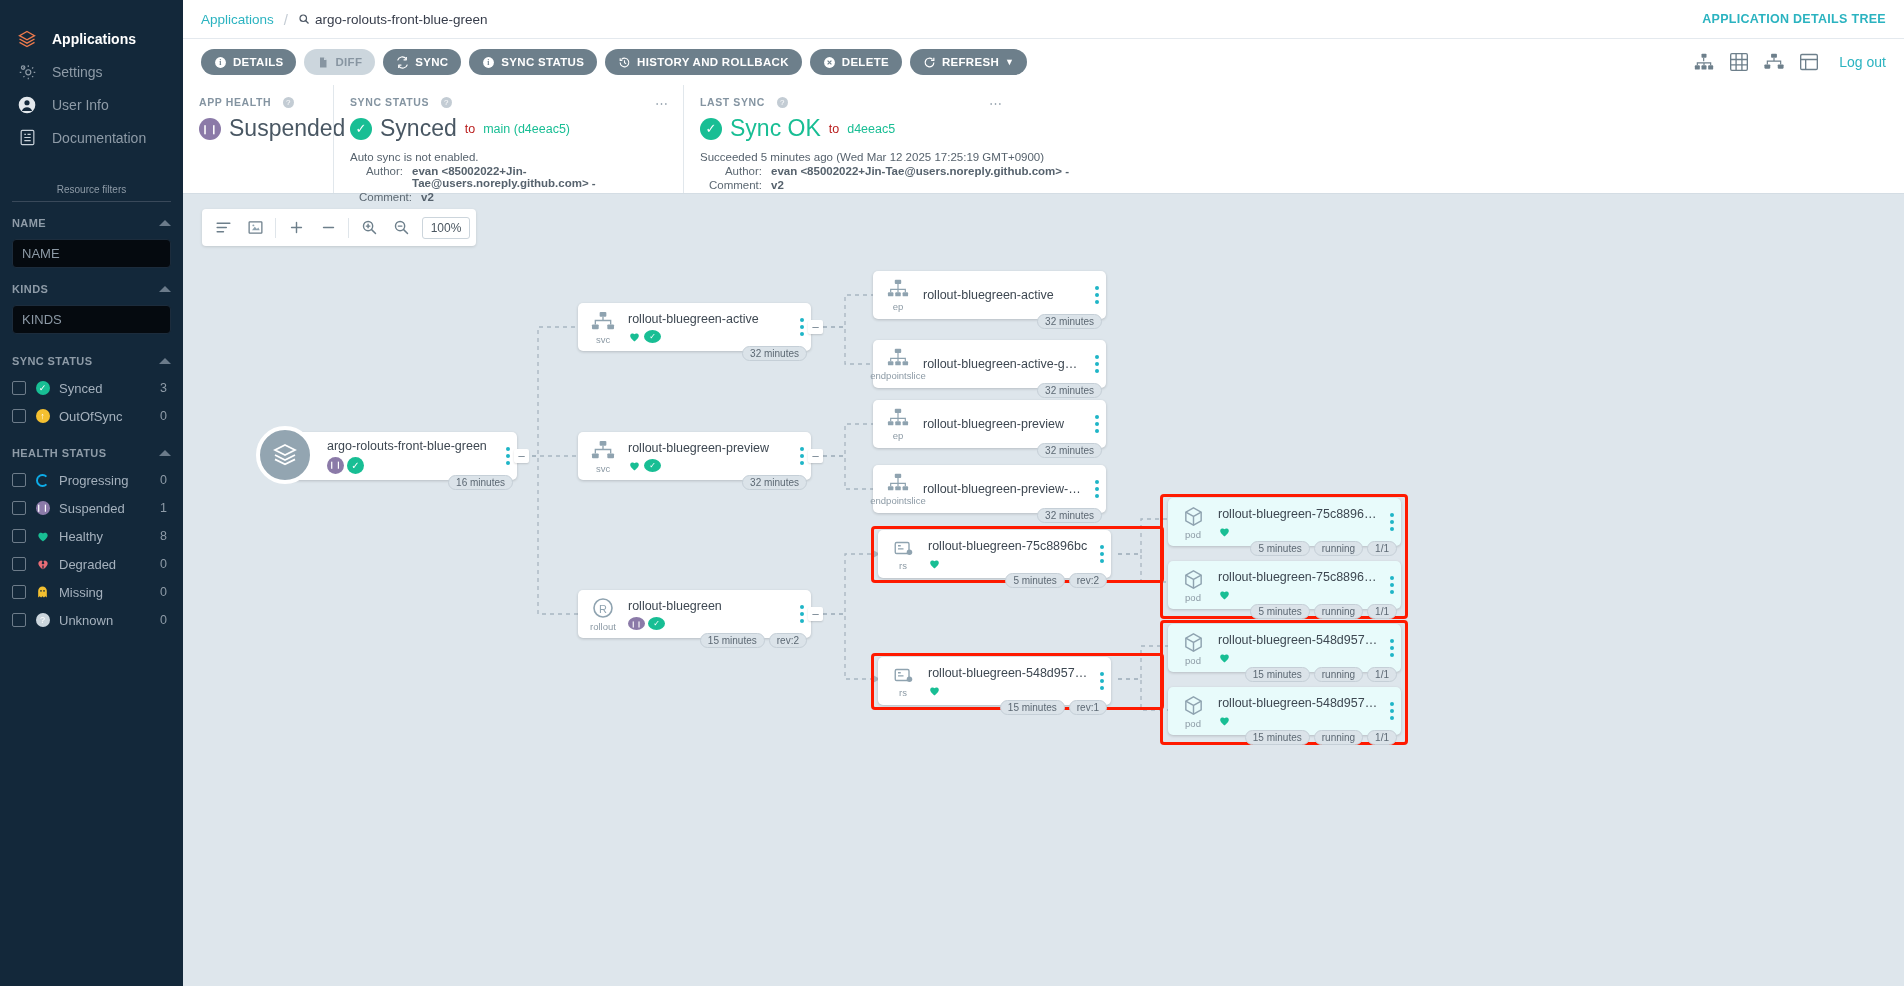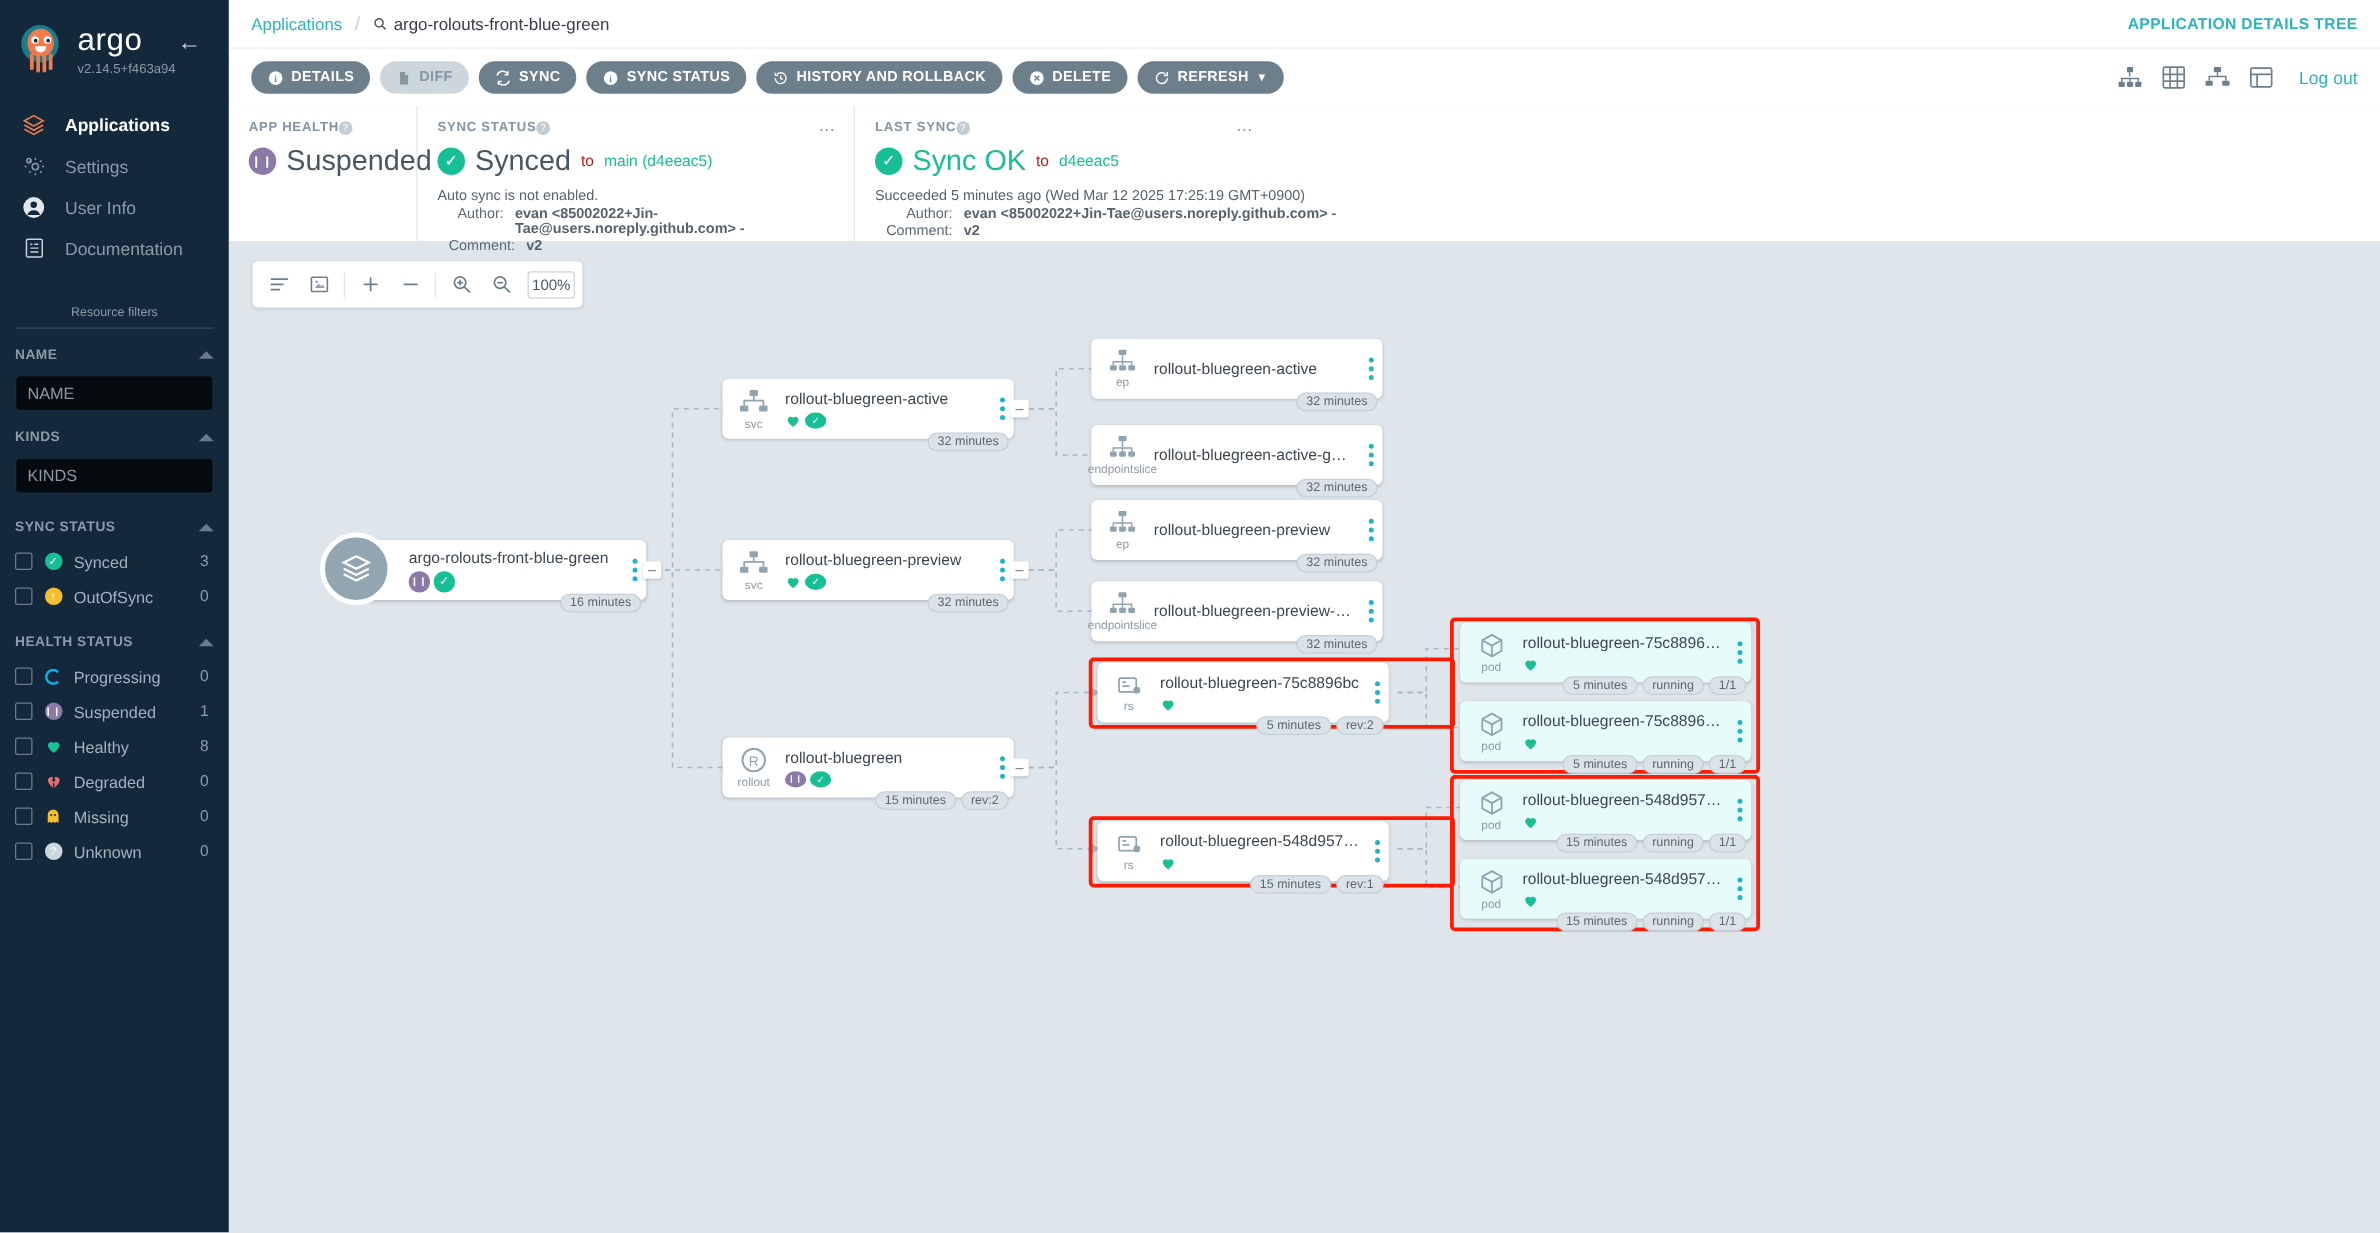--- a/index.html
+++ b/index.html
@@ -117,21 +117,21 @@
   .ticon { color: #6d7f8b; cursor: pointer; display:flex; }
   .logout { color: #2bb3c0; font-size: 14px; cursor: pointer; margin-left: 5px; }
 
   .statusbar {
     background: #fff; display: flex; height: 109px; border-bottom: 1px solid #d4dde4;
   }
   .spanel { padding: 11px 16px 0 16px; position: relative; }
   .spanel + .spanel { border-left: 1px solid #e1e7ec; }
   .sp-label {
     font-size: 10.5px; font-weight: bold; letter-spacing: .6px; color: #8494a1;
-    display: flex; align-items: center; gap: 0;
+    display: flex; align-items: center; gap: 12px;
   }
   .qmark {
     width: 11px; height: 11px; border-radius: 50%; background: #c3ccd4; color: #fff;
     font-size: 8px; display: flex; align-items: center; justify-content: center; font-weight: normal;
   }
   .sp-main { display: flex; align-items: center; gap: 8px; margin-top: 7px; }
   .sp-big { font-size: 23px; color: #495763; }
   .sp-big.green { color: #18be94; }
   .sp-to { font-size: 12.5px; color: #b91c1c; }
   .sp-rev { color: #18be94; font-size: 12.5px; cursor: pointer; text-align: right; }
@@ -156,21 +156,21 @@
     position: absolute; left: 19px; top: 15px; height: 37px; background: #fff;
     border-radius: 4px; display: flex; align-items: center; box-shadow: 0 1px 3px rgba(0,0,0,.13);
     padding: 0 6px; gap: 2px; z-index: 5;
   }
   .gt-btn {
     width: 30px; height: 30px; display: flex; align-items: center; justify-content: center;
     color: #6d7f8b; cursor: pointer;
   }
   .gt-sep { width: 1px; height: 20px; background: #dfe5ea; margin: 0 3px; }
   .zoomval {
-    width: 38px; height: 22px; border: 1px solid #ccd5dc; border-radius: 3px;
+    width: 48px; height: 22px; border: 1px solid #ccd5dc; border-radius: 3px;
     font-size: 12px; color: #4a5660; display: flex; align-items: center;
     justify-content: center; margin-left: 4px; background: #fff;
   }
 
   .canvas { position: absolute; inset: 0; }
   .node {
     position: absolute; background: #fff; border-radius: 5px;
     box-shadow: 0 1px 3px rgba(0,0,0,.18);
   }
   .node-std { width: 233px; height: 48px; display: flex; align-items: center; }
@@ -213,42 +213,20 @@
     position: absolute; border: 3px solid #ff1a00; border-radius: 4px;
   }
   .pod-node { background: #e8fbfb; }
 </style>
 </head>
 <body>
 
 <div class="app">
 
   <div class="sidebar">
-    <div class="logo-row">
-      <div class="octo">
-        <div class="head"></div>
-        <div class="face"></div>
-        <div class="eye l">
-            <i></i>
-          </div>
-        <div class="eye r">
-            <i></i>
-          </div>
-        <div class="mouth"></div>
-        <div class="leg" style="left:10px;"></div>
-        <div class="leg" style="left:15px;height:15px;"></div>
-        <div class="leg" style="left:20px;height:15px;"></div>
-        <div class="leg" style="left:25px;"></div>
-      </div>
-      <div class="logo-text">
-        <div class="logo-word">argo</div>
-        <div class="logo-ver">v2.14.5+f463a94</div>
-      </div>
-      <div class="collapse-arrow">←</div>
-    </div>
 
     <div class="nav">
       <div class="nav-item active">
         <span class="nav-ico">
           <svg width="20" height="20" viewBox="0 0 24 24" fill="none" stroke="#ef7b4d" stroke-width="1.6">
             <path d="M12 3 L21 8 L12 13 L3 8 Z"></path>
               <path d="M3 12 L12 17 L21 12"></path>
               <path d="M3 16 L12 21 L21 16"></path>
           </svg>
         </span>

